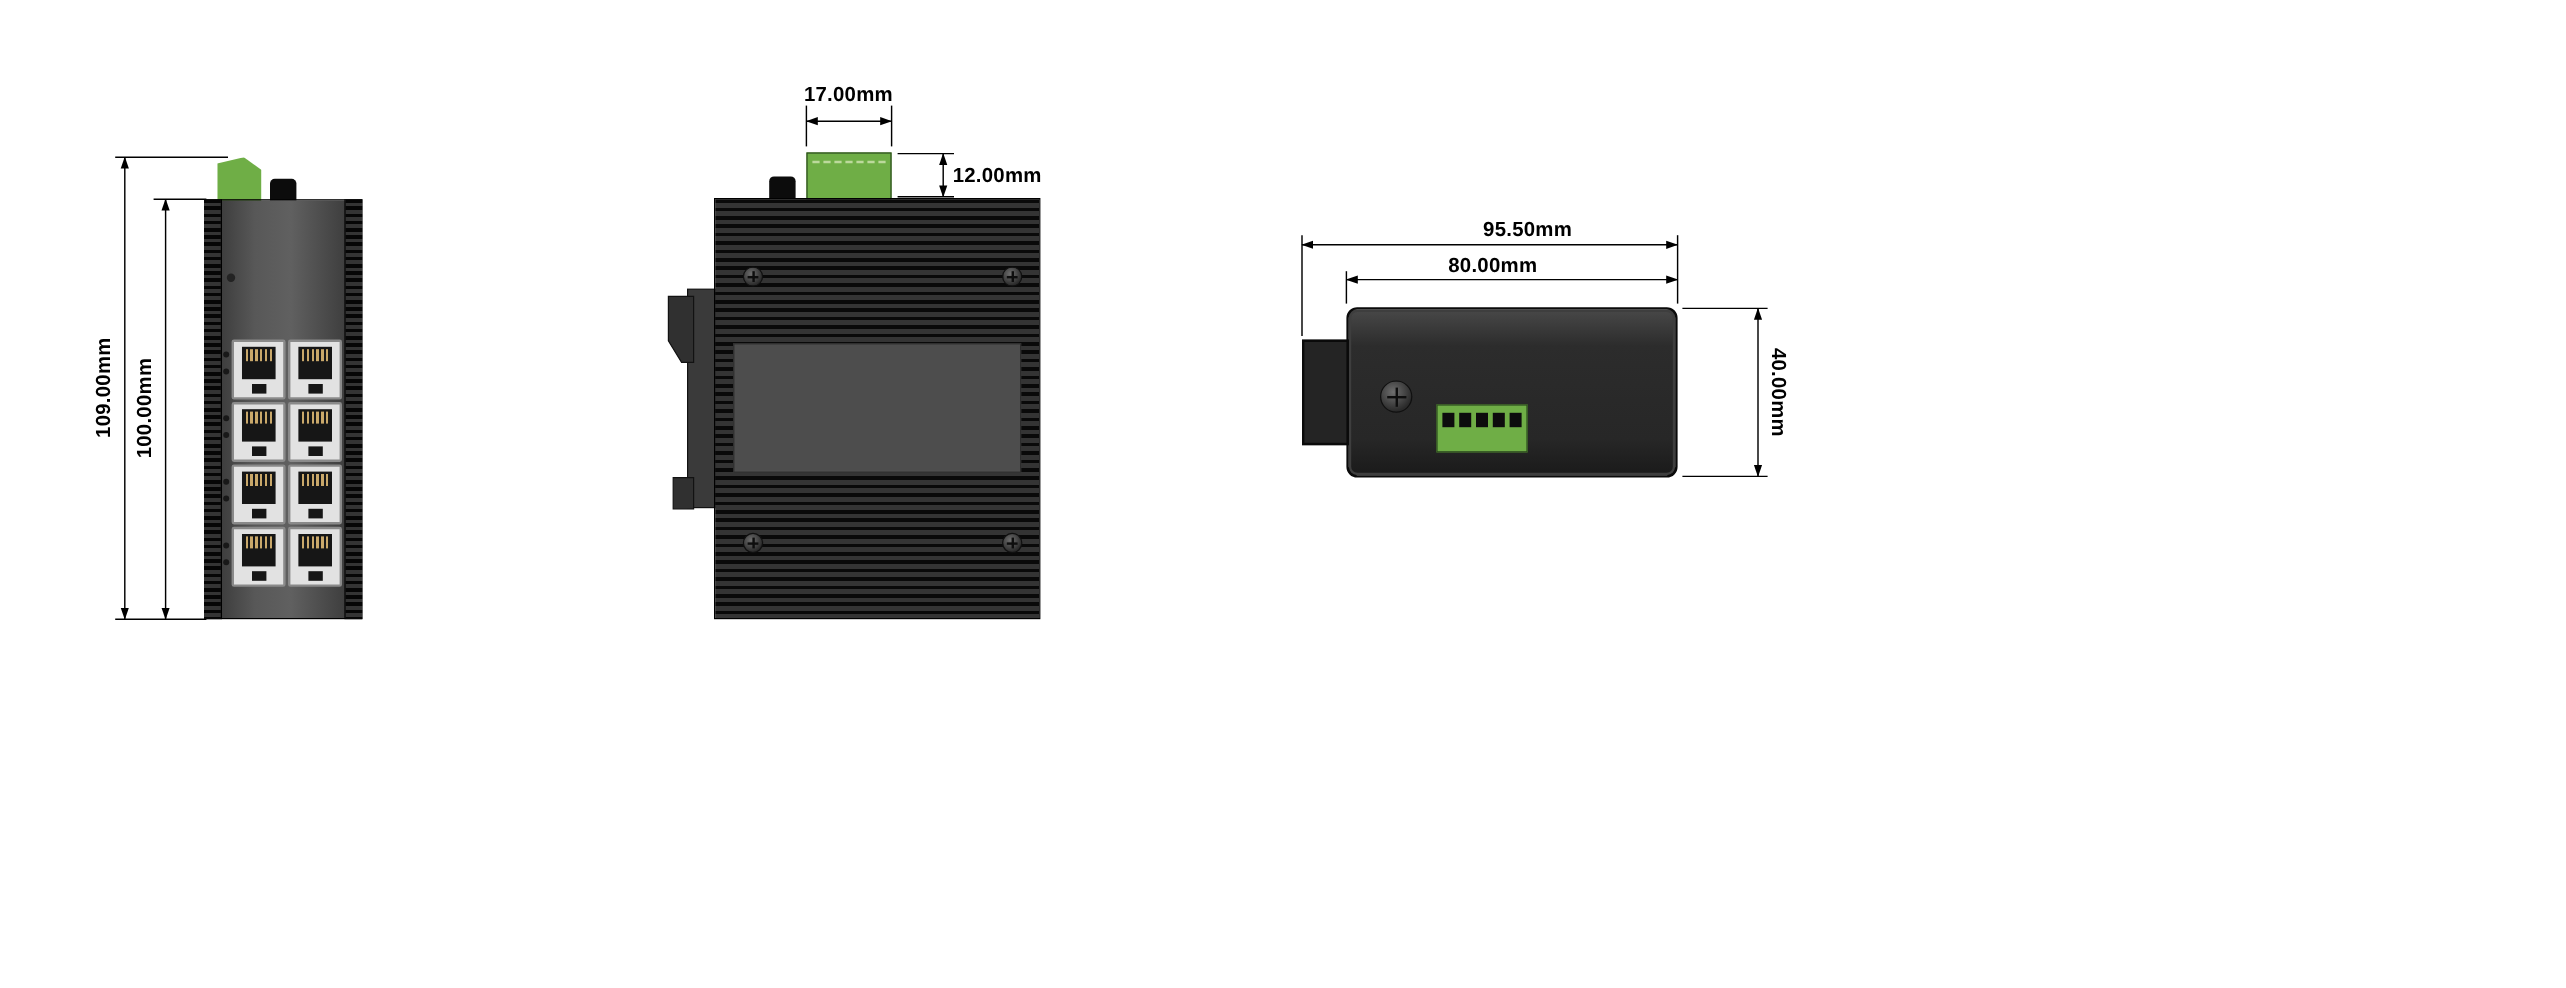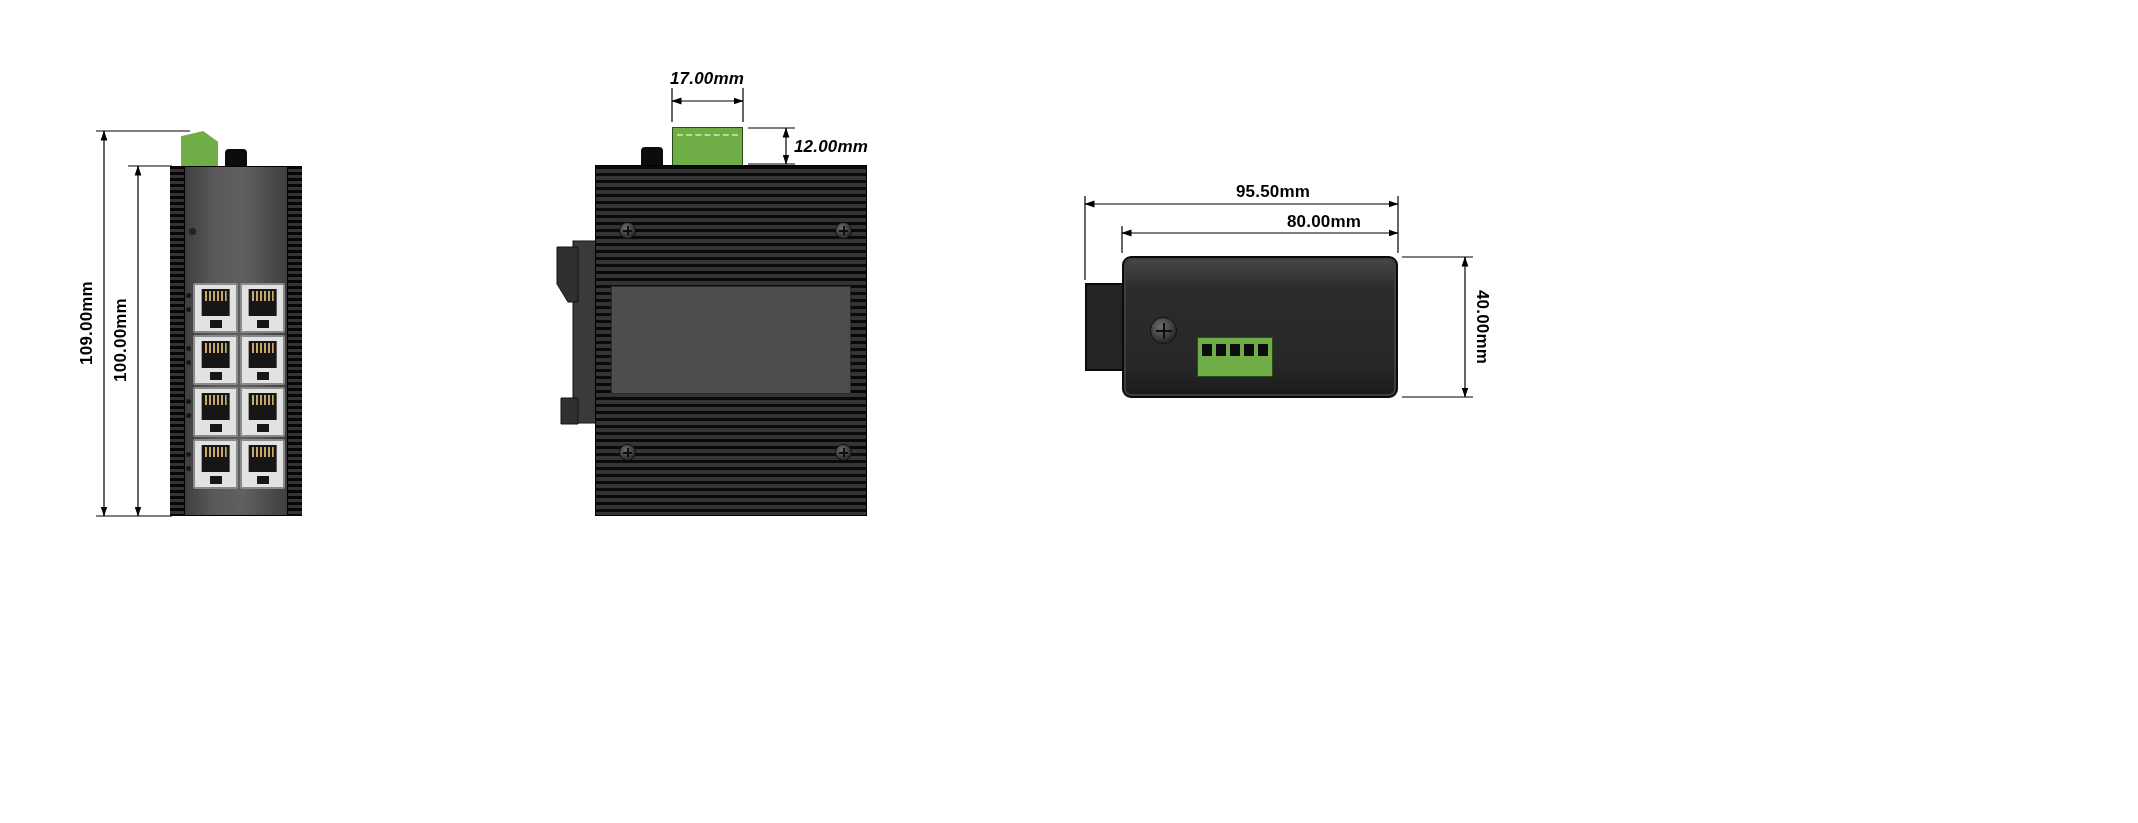--- a/index.html
+++ b/index.html
@@ -177,34 +177,34 @@
   <div>
     <div class="abs knob" style="left:641px;top:147px;width:22px;height:18px;"></div>
     <div class="abs terminal rv-terminal"></div>
     <div class="abs rv-body"></div>
     <div class="abs rv-plate"></div>
     <div class="abs screw" style="left:619px;top:222px;width:17px;height:17px;"></div>
     <div class="abs screw" style="left:835px;top:222px;width:17px;height:17px;"></div>
     <div class="abs screw" style="left:619px;top:444px;width:17px;height:17px;"></div>
     <div class="abs screw" style="left:835px;top:444px;width:17px;height:17px;"></div>
 
-    <div class="label" style="left:707px;top:79px;font-style:italic;">17.00mm</div>
-    <div class="label" style="left:831px;top:147px;font-style:italic;">12.00mm</div>
+    <div class="label" style="left:707px;top:79px;">17.00mm</div>
+    <div class="label" style="left:831px;top:147px;">12.00mm</div>
   </div>
 
   <div>
     <div class="abs tv-din"></div>
     <div class="abs tv-body"></div>
     <div class="abs screw" style="left:1150px;top:317px;width:27px;height:27px;"></div>
     <div class="abs terminal tv-terminal">
       <div class="pin-hole"></div>
       <div class="pin-hole"></div>
       <div class="pin-hole"></div>
       <div class="pin-hole"></div>
       <div class="pin-hole"></div>
     </div>
 
     <div class="label" style="left:1241px;top:192px;margin-left:32px;">95.50mm</div>
-    <div class="label" style="left:1324px;top:222px;">80.00mm</div>
+    <div class="label" style="left:1244px;top:222px;">80.00mm</div>
     <div class="label rot-cw" style="left:1482px;top:327px;">40.00mm</div>
   </div>
 
 </div>
 
 </body></html>

